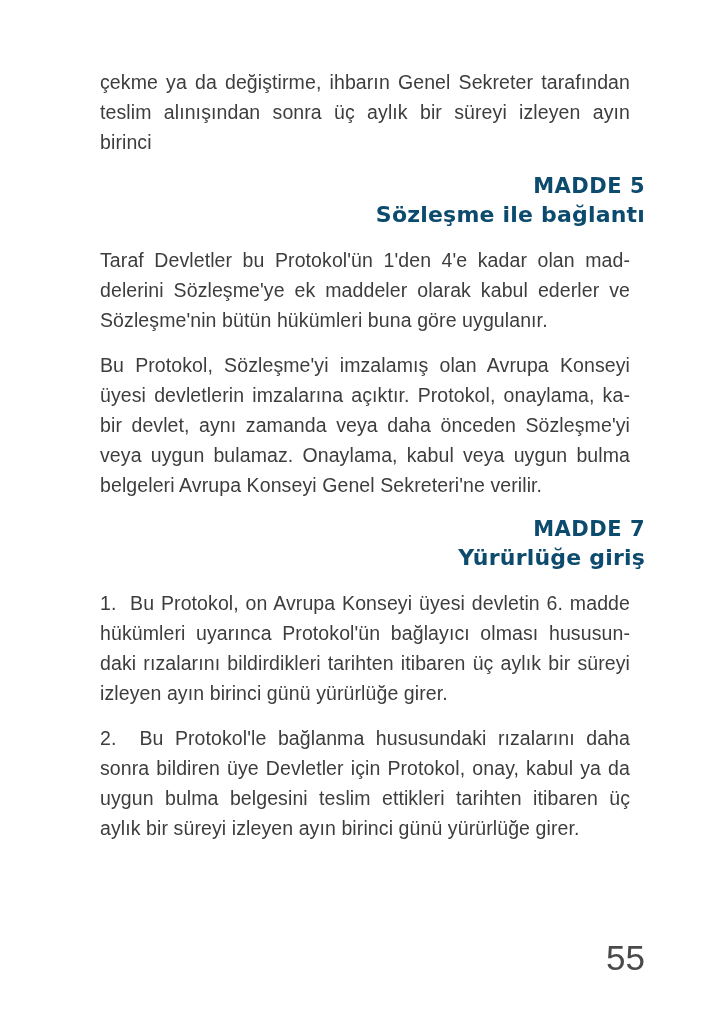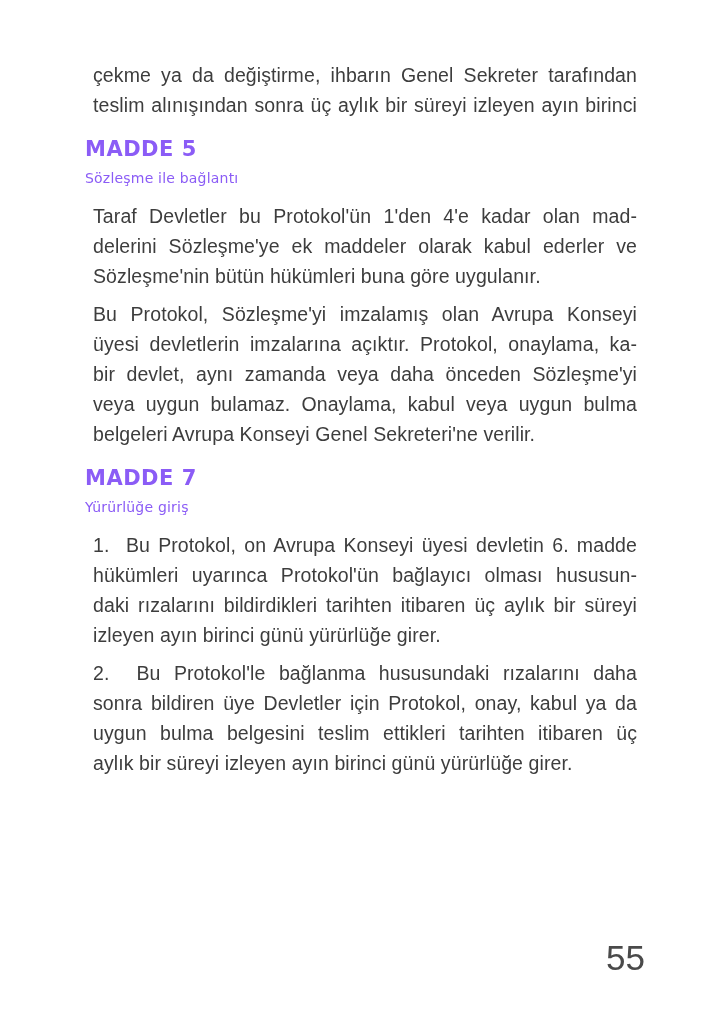--- a/index.html
+++ b/index.html
@@ -16,49 +16,49 @@
     position: absolute;
     inset: 0;
     background: #ffffff;
   }
   .content {
     position: absolute;
     left: 85px;
     top: 52px;
     width: 560px;
   }
-  .para { margin: 8px; }
+  .para { margin: 15px; }
   .para + .para { margin-top: 2px; }
   .line {
     font-size: 19.5px;
     line-height: 30px;
     color: #3d3d3d;
     text-align: justify;
     text-align-last: justify;
     letter-spacing: 0.1px;
     white-space: normal;
   }
   .line.last { text-align-last: left; }
   .heading {
-    text-align: left;
+    text-align: right;
     margin-top: 16px;
     margin-bottom: 6px;
-    color: #8b5cf6;
+    color: #0c4a6e;
   }
   .heading .title {
     font-family: "DejaVu Sans", sans-serif;
     font-weight: bold;
     font-size: 21px;
     line-height: 27px;
     letter-spacing: 0.5px;
   }
   .heading .subtitle {
     font-family: "DejaVu Sans", sans-serif;
-    font-weight: normal;
-    font-size: 14px;
+    font-weight: bold;
+    font-size: 22px;
     line-height: 30px;
     letter-spacing: 0.2px;
   }
   .page-number {
     position: absolute;
     top: 942px;
     right: 81px;
     font-size: 35px;
     line-height: 32px;
     color: #4a4a4a;

